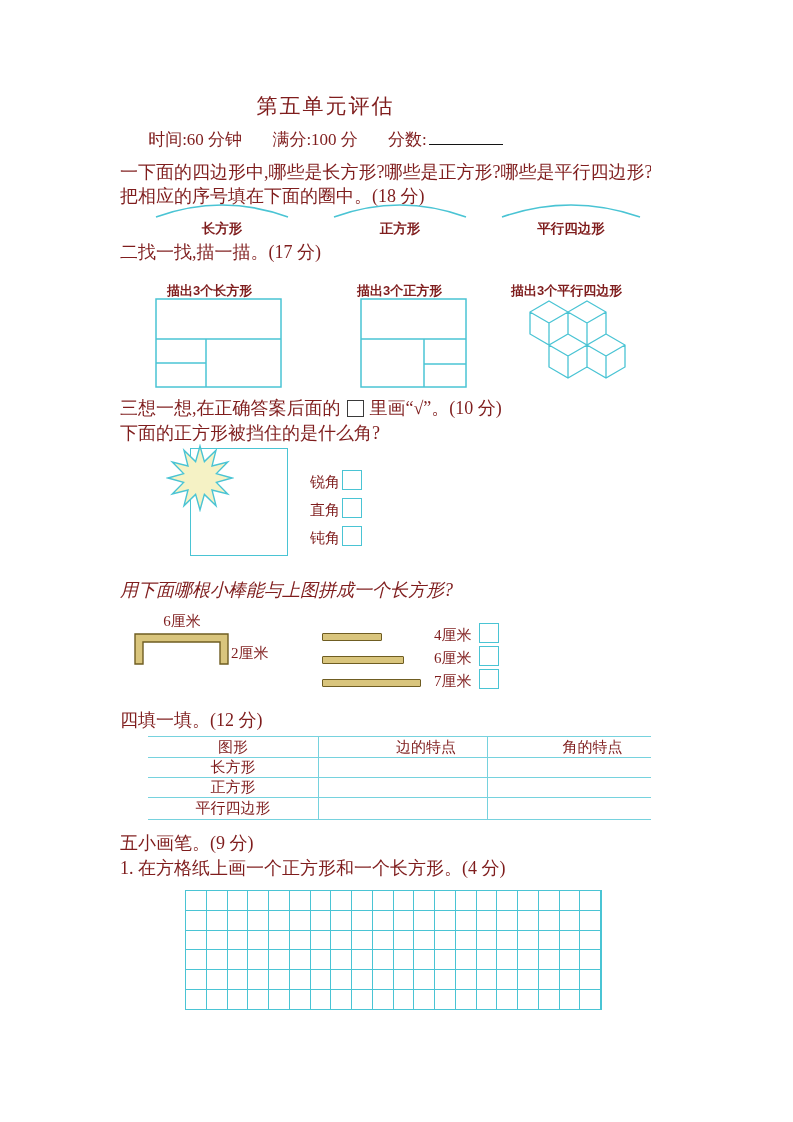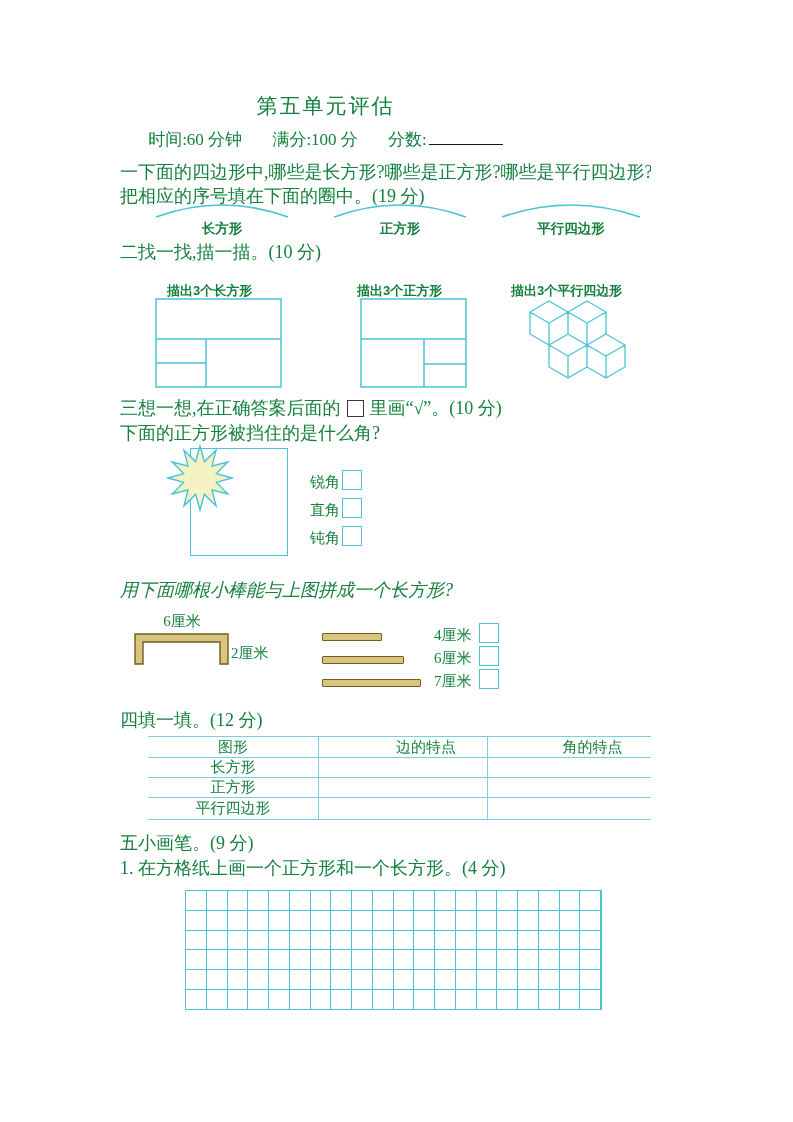--- a/index.html
+++ b/index.html
@@ -1,16 +1,16 @@
 <!DOCTYPE html>
 <html><head>
 <meta charset="utf-8">
 <style>
   html,body{margin:0;padding:0;background:#ffffff;}
-  #page{position:relative;width:651px;height:1122px;background:#fff;color:#15803d;
+  #page{position:relative;width:651px;height:1122px;background:#fff;color:#7f1d1d;
         font-family:"Liberation Serif","DejaVu Serif",serif;overflow:hidden;}
   .abs{position:absolute;}
   .title{width:100%;text-align:center;font-size:21px;letter-spacing:2px;}
   .meta{width:100%;text-align:center;font-size:17px;}
   .meta > span{margin:0 13px;}
   .blank{display:inline-block;width:74px;height:16px;border-bottom:1.3px solid #141414;
          vertical-align:baseline;margin-left:2px;}
   .qtext{font-size:18px;white-space:nowrap;}
   .fig-label{font-size:13px;font-weight:bold;white-space:nowrap;
              font-family:"Liberation Sans","DejaVu Sans",sans-serif;}
@@ -39,42 +39,42 @@
 <div id="page">
 
   <div class="abs title" style="top:92px;left:0;">第五单元评估</div>
   <div class="abs meta" style="top:128px;left:0;">
     <span>时间:60 分钟</span>
     <span>满分:100 分</span>
     <span><span>分数:</span><span class="blank"></span></span>
   </div>
 
   <div class="abs qtext" style="top:160px;left:120px;">一下面的四边形中,哪些是长方形?哪些是正方形?哪些是平行四边形?</div>
-  <div class="abs qtext" style="top:184px;left:120px;">把相应的序号填在下面的圈中。(19 分)</div>
+  <div class="abs qtext" style="top:184px;left:120px;">把相应的序号填在下面的圈中。(18 分)</div>
 
   <div class="abs arc-group" style="top:202px;left:152px;width:140px;">
     <svg width="140" height="17">
         <path d="M4 15 Q70 -9 136 15" fill="none" stroke="#4ac4d4" stroke-width="1.6"></path>
       </svg>
     <div class="arc-label">长方形</div>
   </div>
   <div class="abs arc-group" style="top:202px;left:330px;width:140px;">
     <svg width="140" height="17">
         <path d="M4 15 Q70 -9 136 15" fill="none" stroke="#4ac4d4" stroke-width="1.6"></path>
       </svg>
     <div class="arc-label">正方形</div>
   </div>
   <div class="abs arc-group" style="top:202px;left:498px;width:146px;">
     <svg width="146" height="17">
         <path d="M4 15 Q73 -9 142 15" fill="none" stroke="#4ac4d4" stroke-width="1.6"></path>
       </svg>
     <div class="arc-label">平行四边形</div>
   </div>
 
-  <div class="abs qtext" style="top:240px;left:120px;">二找一找,描一描。(10 分)</div>
+  <div class="abs qtext" style="top:240px;left:120px;">二找一找,描一描。(17 分)</div>
 
   <div class="abs fig-label" style="top:282px;left:167px;text-align:center;">描出3个长方形</div>
   <svg class="abs" style="top:298px;left:155px;" width="127" height="90">
     <rect x="1" y="1" width="125" height="88" fill="none" stroke="#4ac4d4" stroke-width="1.5"></rect>
     <line x1="1" y1="41" x2="126" y2="41" stroke="#4ac4d4" stroke-width="1.5"></line>
     <line x1="51" y1="41" x2="51" y2="89" stroke="#4ac4d4" stroke-width="1.5"></line>
     <line x1="1" y1="65" x2="51" y2="65" stroke="#4ac4d4" stroke-width="1.5"></line>
   </svg>
 
   <div class="abs fig-label" style="top:282px;left:357px;">描出3个正方形</div>

